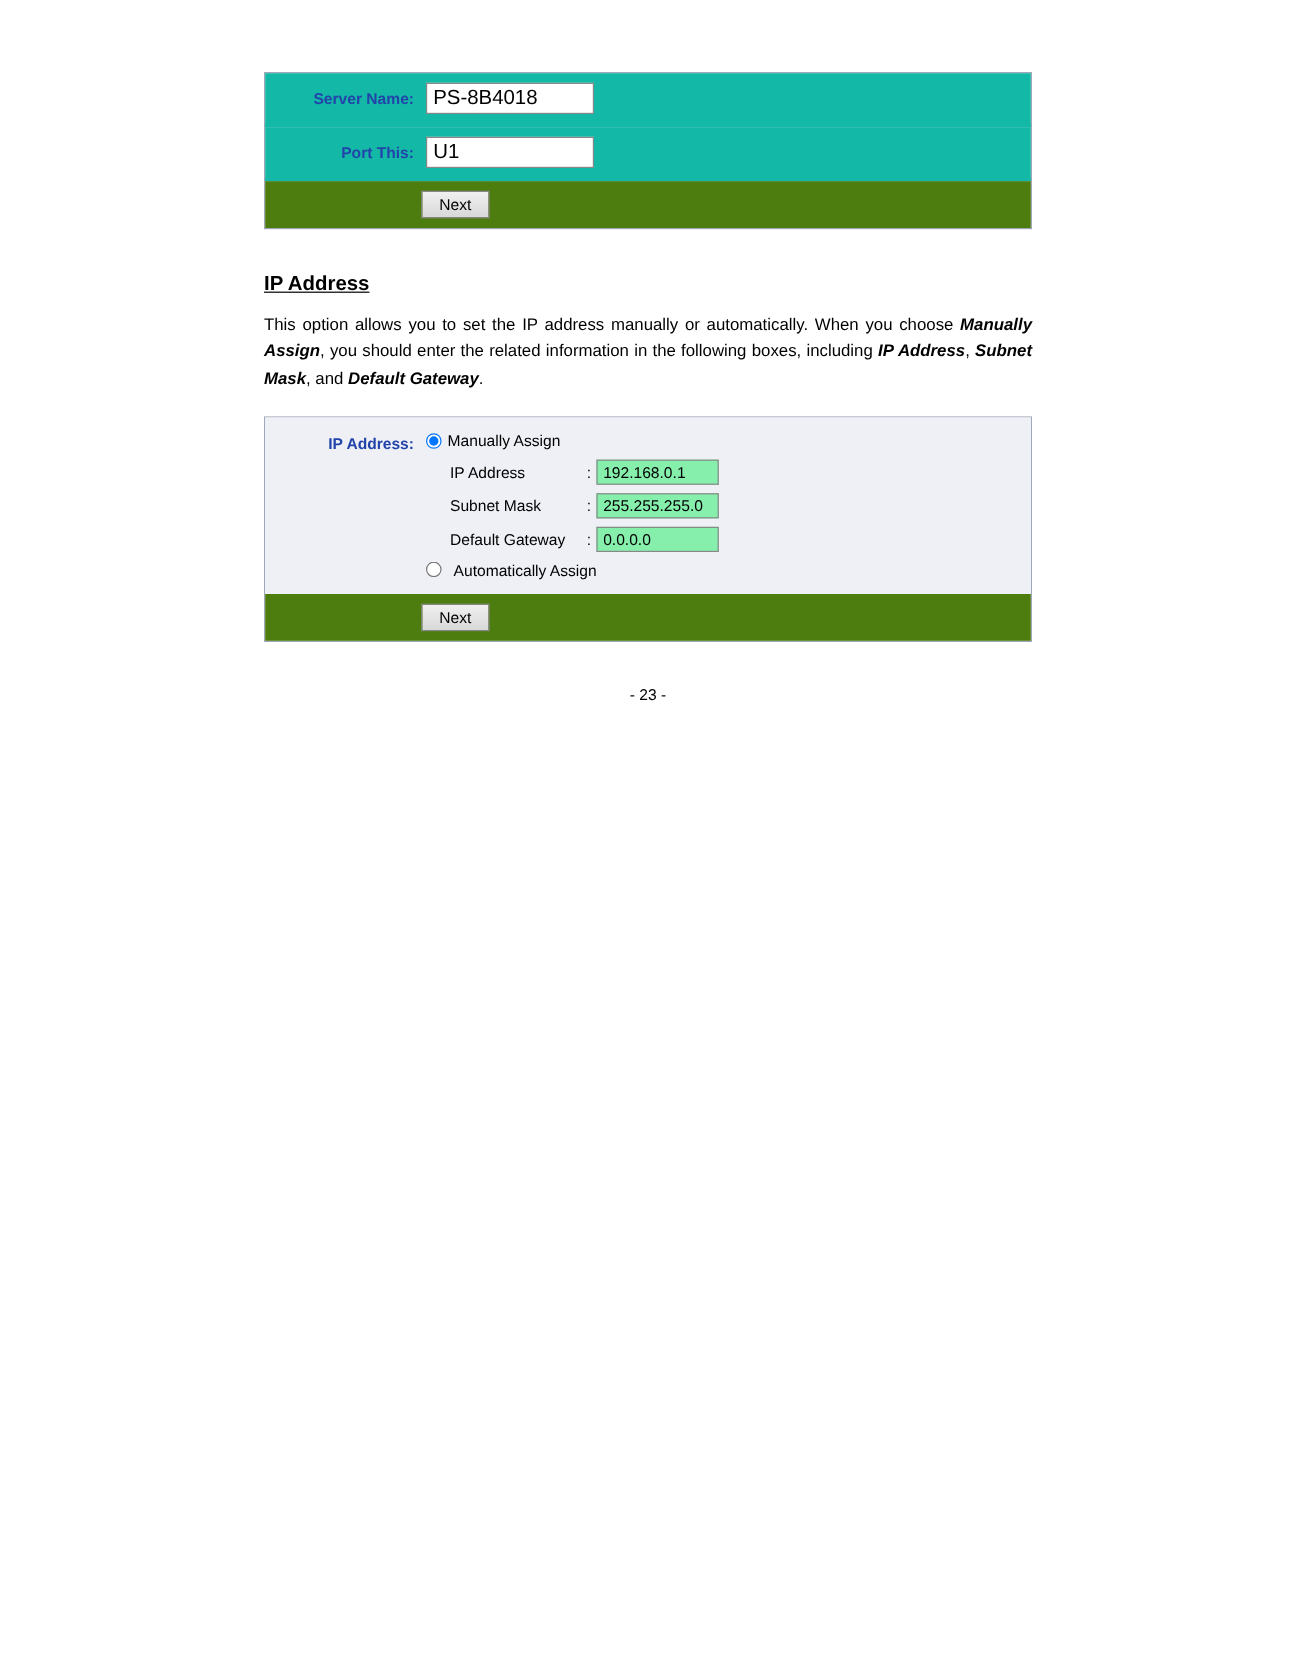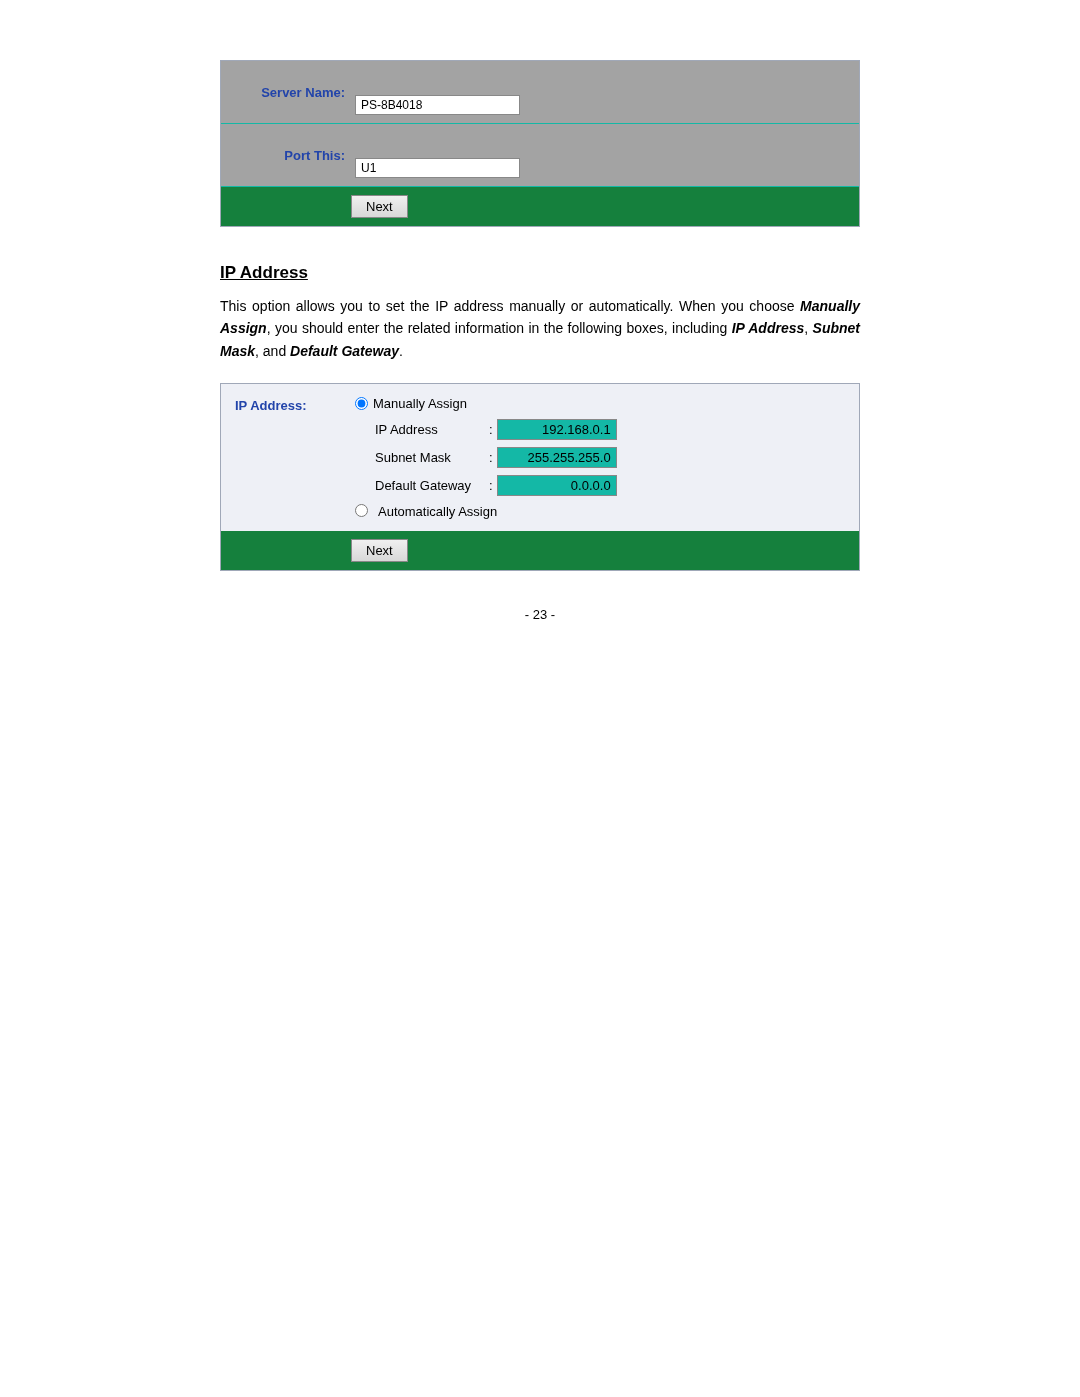--- a/index.html
+++ b/index.html
@@ -33,51 +33,50 @@
     }
 
     .wizard-body {
       background: #e8eaf0;
     }
 
     .wizard-row {
       display: flex;
       align-items: center;
       padding: 8px 14px;
-      border-bottom: 1px solid #14b8a6;
-      background: #a3a3a3;
+      border-bottom: 3px solid #14b8a6;
+      background: #14b8a6;
     }
 
     .wizard-row:last-child {
       border-bottom: none;
     }
 
     .wizard-row.button-row {
-      background: #15803d;
+      background: #4d7c0f;
       justify-content: flex-start;
       padding-left: 130px;
     }
 
     .wizard-label {
       font-weight: bold;
       color: #2244aa;
       text-align: right;
       width: 110px;
       min-width: 110px;
       margin-right: 10px;
       font-size: 13px;
     }
 
     .wizard-input {
       border: 1px solid #888;
       padding: 2px 5px;
-      font-size: 12px;
+      font-size: 17px;
       background: #fff;
-      width: 165px;
-      margin-top: 26px;
+      width: 140px;
     }
 
     .next-btn {
       border: 1px solid #888;
       background: linear-gradient(to bottom, #f0f0f0, #d8d8d8);
       padding: 3px 14px;
       font-size: 13px;
       cursor: pointer;
     }
 
@@ -114,20 +113,21 @@
     .ip-content-row {
       display: flex;
       align-items: flex-start;
       padding: 12px 14px;
       background: #eef0f6;
     }
 
     .ip-label-col {
       font-weight: bold;
       color: #2244aa;
+      text-align: right;
       width: 110px;
       min-width: 110px;
       margin-right: 10px;
       font-size: 13px;
       padding-top: 2px;
     }
 
     .ip-fields-col {
       flex: 1;
     }
@@ -158,23 +158,22 @@
     .ip-field-separator {
       margin: 0 4px;
       font-size: 13px;
       color: #000;
     }
 
     .ip-field-input {
       border: 1px solid #888;
       padding: 2px 5px;
       font-size: 13px;
-      background: #14b8a6;
-      width: 120px;
-      text-align: right;
+      background: #86efac;
+      width: 102px;
     }
 
     .ip-auto-row {
       display: flex;
       align-items: flex-start;
       margin-top: 4px;
     }
 
     .ip-auto-row input[type="radio"] {
       margin-right: 5px;

